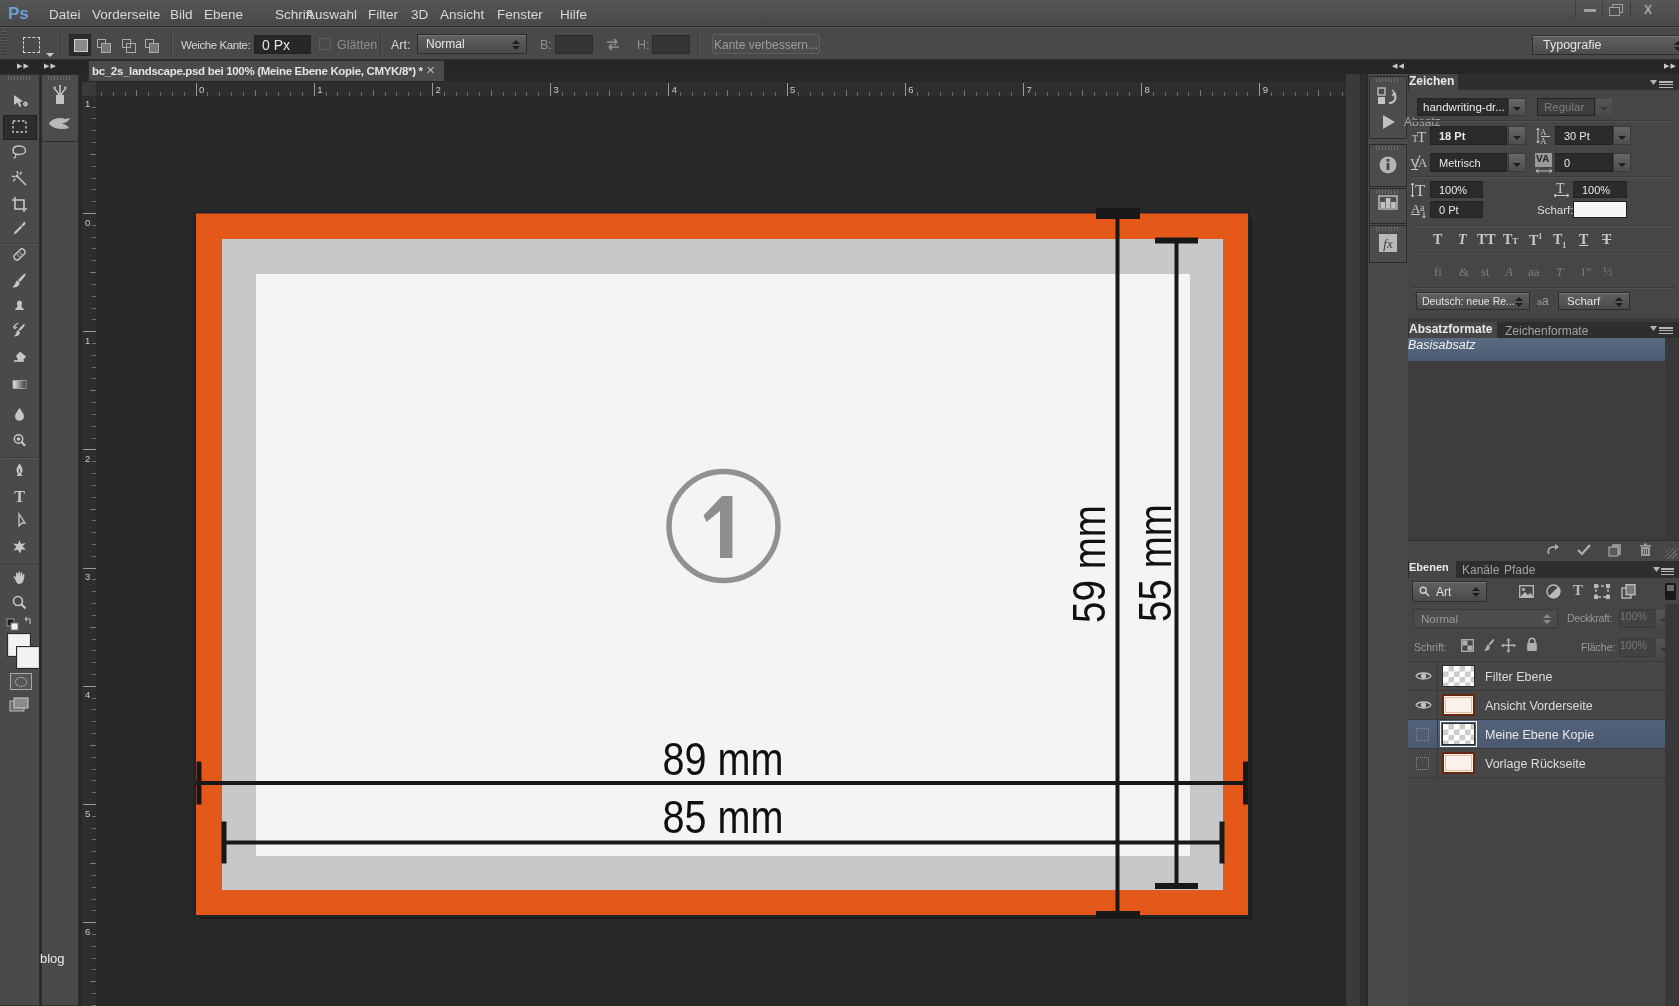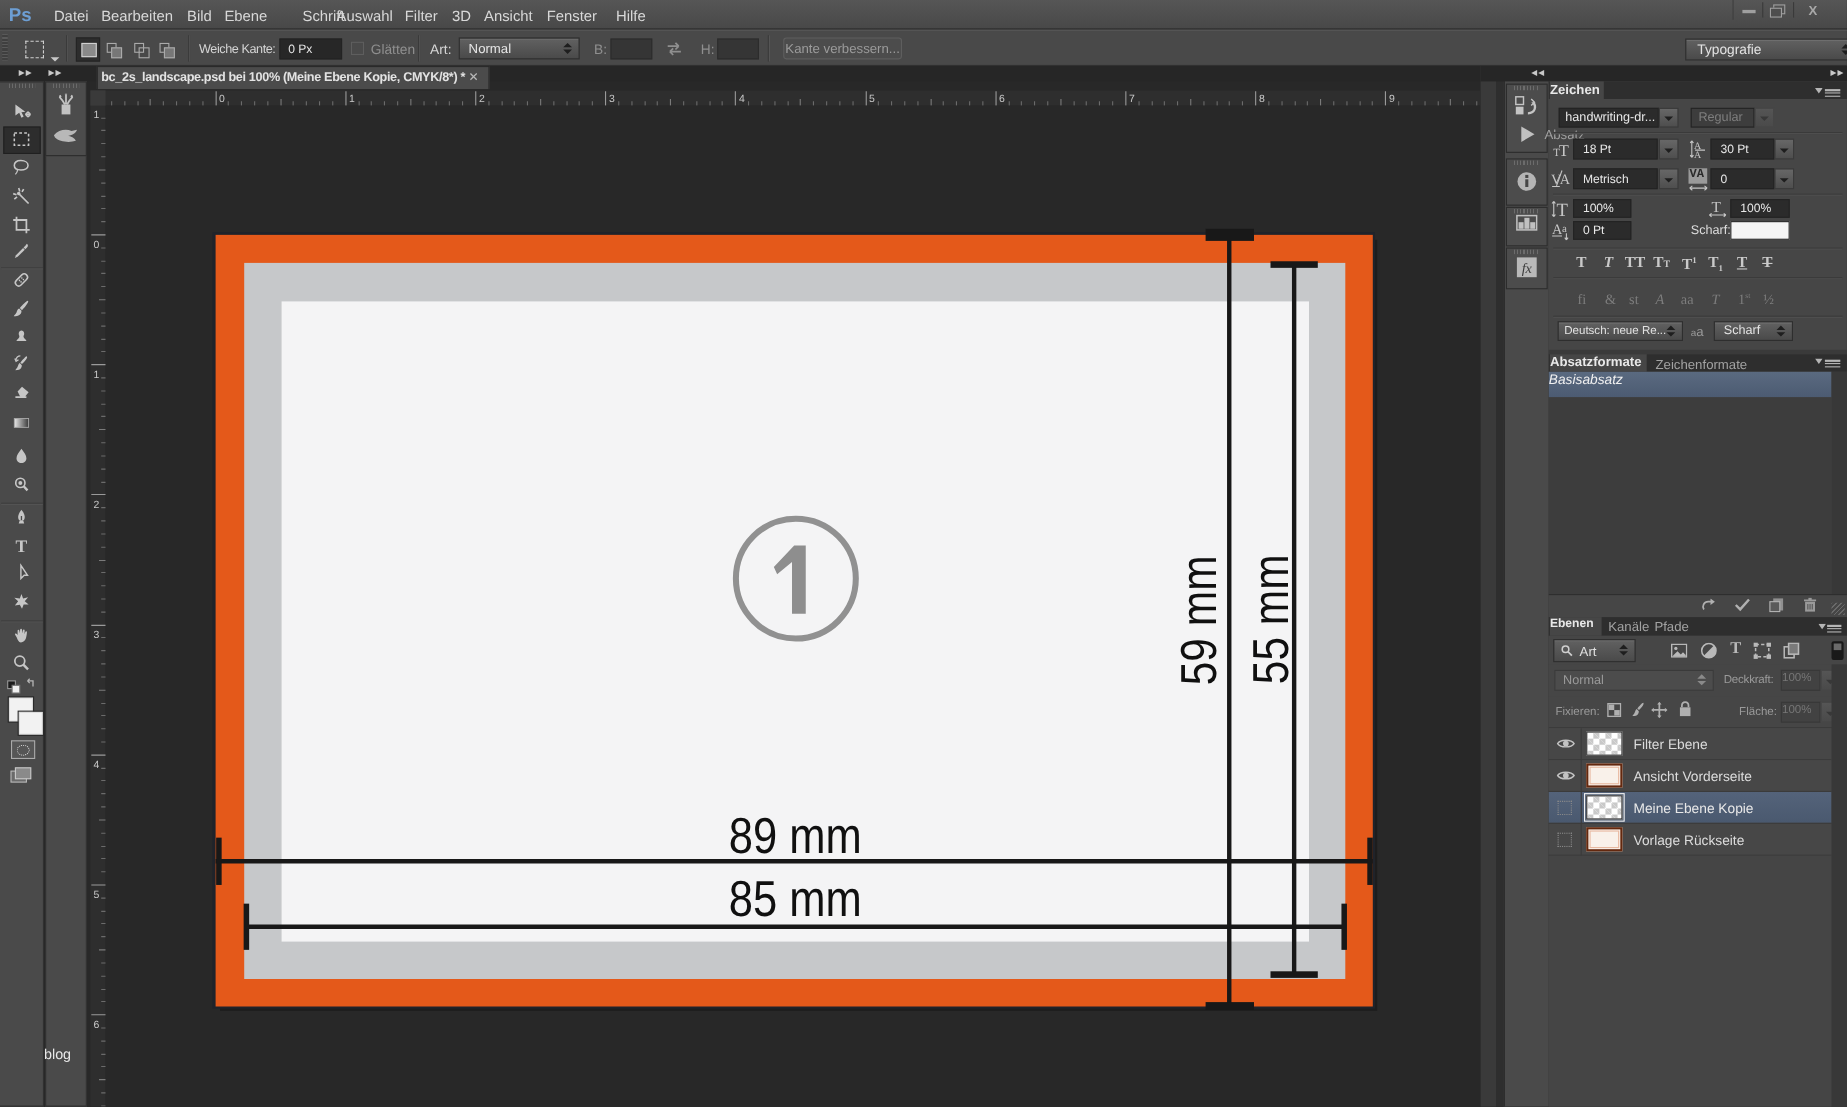--- a/index.html
+++ b/index.html
@@ -1,21 +1,21 @@
 <!DOCTYPE html>
 <html><head><meta charset="utf-8"><style>
 html,body{margin:0;padding:0;width:1679px;height:1006px;overflow:hidden;background:#282828;font-family:"Liberation Sans",sans-serif;}
 .a{position:absolute;}
 .t{white-space:nowrap;}
 svg{display:block}
 </style></head><body>
 <div class="a" style="left:0px;top:0px;width:1679px;height:27px;background:linear-gradient(#565656,#484848);border-bottom:1px solid #2f2f2f;box-sizing:border-box;"></div>
 <div class="a t" style="left:8px;top:4px;font-size:17px;color:#6d9ed3;letter-spacing:0px;"><b>Ps</b></div>
 <div class="a t" style="left:49px;top:7px;font-size:13.5px;color:#d8d8d8;">Datei</div>
-<div class="a t" style="left:92px;top:7px;font-size:13.5px;color:#d8d8d8;">Bearbeiten</div>
+<div class="a t" style="left:92px;top:7px;font-size:13.5px;color:#d8d8d8;">Vorderseite</div>
 <div class="a t" style="left:170px;top:7px;font-size:13.5px;color:#d8d8d8;">Bild</div>
 <div class="a t" style="left:204px;top:7px;font-size:13.5px;color:#d8d8d8;">Ebene</div>
 <div class="a t" style="left:255px;top:7px;font-size:13.5px;color:#d8d8d8;margin-left:20px;">Schrift</div>
 <div class="a t" style="left:306px;top:7px;font-size:13.5px;color:#d8d8d8;">Auswahl</div>
 <div class="a t" style="left:368px;top:7px;font-size:13.5px;color:#d8d8d8;">Filter</div>
 <div class="a t" style="left:411px;top:7px;font-size:13.5px;color:#d8d8d8;">3D</div>
 <div class="a t" style="left:440px;top:7px;font-size:13.5px;color:#d8d8d8;">Ansicht</div>
 <div class="a t" style="left:497px;top:7px;font-size:13.5px;color:#d8d8d8;">Fenster</div>
 <div class="a t" style="left:560px;top:7px;font-size:13.5px;color:#d8d8d8;">Hilfe</div>
 <div class="a" style="left:1575px;top:0px;width:104px;height:18px;border-left:1px solid #3e3e3e;"></div>
@@ -34,21 +34,21 @@
 <div class="a" style="left:74px;top:39px;width:12px;height:11px;border:1px solid #d0d0d0;background:#8a8a8a;"></div>
 <div class="a" style="left:97px;top:39px;width:7px;height:7px;border:1px solid #aaa;"></div>
 <div class="a" style="left:101px;top:43px;width:8px;height:8px;border:1px solid #aaa;background:#777;"></div>
 <div class="a" style="left:122px;top:39px;width:7px;height:7px;border:1px solid #aaa;"></div>
 <div class="a" style="left:126px;top:43px;width:8px;height:8px;border:1px solid #aaa;"></div>
 <div class="a" style="left:145px;top:39px;width:7px;height:7px;border:1px solid #aaa;"></div>
 <div class="a" style="left:149px;top:43px;width:8px;height:8px;border:1px solid #aaa;background:#777;"></div>
 <div class="a" style="left:171px;top:32px;width:1px;height:24px;background:#3a3a3a;border-right:1px solid #555;"></div>
 <div class="a t" style="left:181px;top:39px;font-size:11.5px;color:#d4d4d4;letter-spacing:-0.4px;">Weiche Kante:</div>
 <div class="a" style="left:254px;top:35px;width:57px;height:19px;background:#272727;border:1px solid #232323;box-sizing:border-box;">
-    <div class="t" style="position:absolute;left:7px;top:50%;transform:translateY(-50%);font-size:11px;color:#e4e4e4;white-space:nowrap">0 Px</div>
+    <div class="t" style="position:absolute;left:7px;top:50%;transform:translateY(-50%);font-size:14px;color:#e4e4e4;white-space:nowrap">0 Px</div>
   </div>
 <div class="a" style="left:319px;top:38px;width:12px;height:12px;background:#4a4a4a;border:1px solid #5e5e5e;box-sizing:border-box;"></div>
 <div class="a t" style="left:337px;top:38px;font-size:12.5px;color:#8f8f8f;">Glätten</div>
 <div class="a" style="left:380px;top:32px;width:1px;height:24px;background:#3a3a3a;border-right:1px solid #555;"></div>
 <div class="a t" style="left:391px;top:38px;font-size:12.5px;color:#d4d4d4;">Art:</div>
 <div class="a" style="left:417px;top:34px;width:110px;height:20px;background:linear-gradient(#616161,#4a4a4a);border:1px solid #2e2e2e;box-sizing:border-box;box-shadow:inset 0 1px 0 rgba(255,255,255,.12);">
     <div class="t" style="position:absolute;left:8px;top:50%;transform:translateY(-50%);font-size:12px;color:#e6e6e6;white-space:nowrap">Normal</div>
     <div style="position:absolute;right:6px;top:50%;transform:translateY(-50%)"><span style="display:inline-block;vertical-align:middle"><span style="display:block;width:0;height:0;border-left:4px solid transparent;border-right:4px solid transparent;border-bottom:4px solid #1e1e1e;margin-bottom:2px"></span><span style="display:block;width:0;height:0;border-left:4px solid transparent;border-right:4px solid transparent;border-top:4px solid #1e1e1e;"></span></span></div>
   </div>
 <div class="a t" style="left:540px;top:38px;font-size:12.5px;color:#8f8f8f;">B:</div>
@@ -477,21 +477,21 @@
 <div class="a" style="left:1508px;top:98px;width:18px;height:18px;background:linear-gradient(#676767,#4e4e4e);border:1px solid #3a3a3a;box-sizing:border-box;text-align:center;line-height:14px;"><span style="display:inline-block;width:0;height:0;border-left:4px solid transparent;border-right:4px solid transparent;border-top:4px solid #1e1e1e;"></span></div>
 <div class="a" style="left:1537px;top:98px;width:58px;height:18px;background:#3d3d3d;border:1px solid #232323;box-sizing:border-box;">
     <div class="t" style="position:absolute;left:6px;top:50%;transform:translateY(-50%);font-size:11.5px;color:#7e7e7e;white-space:nowrap">Regular</div>
   </div>
 <div class="a" style="left:1595px;top:98px;width:18px;height:18px;background:linear-gradient(#555,#4a4a4a);border:1px solid #474747;box-sizing:border-box;text-align:center;line-height:14px;"><span style="display:inline-block;width:0;height:0;border-left:4px solid transparent;border-right:4px solid transparent;border-top:4px solid #383838;"></span></div>
 <div class="a" style="left:1412px;top:120px;width:263px;height:1px;background:#3a3a3a;border-bottom:1px solid #525252;"></div>
 <svg class="a" style="left:1411px;top:128px" width="17" height="16" viewBox="0 0 17 16">
     <text x="1" y="14" font-size="10" fill="#c6c6c6" font-family="Liberation Serif">T</text>
     <text x="6" y="14" font-size="15" fill="#c6c6c6" font-family="Liberation Serif">T</text>
   </svg>
-<div class="a" style="left:1430px;top:126px;width:77px;height:19px;background:#2b2b2b;border:1px solid #232323;box-sizing:border-box;">
+<div class="a" style="left:1430px;top:126px;width:77px;height:19px;background:#2b2b2b;border:1px solid #232323;box-sizing:border-box;font-weight:bold;">
     <div class="t" style="position:absolute;left:8px;top:50%;transform:translateY(-50%);font-size:11px;color:#e8e8e8;white-space:nowrap">18 Pt</div>
   </div>
 <div class="a" style="left:1508px;top:126px;width:18px;height:19px;background:linear-gradient(#676767,#4e4e4e);border:1px solid #3a3a3a;box-sizing:border-box;text-align:center;line-height:15px;"><span style="display:inline-block;width:0;height:0;border-left:4px solid transparent;border-right:4px solid transparent;border-top:4px solid #1e1e1e;"></span></div>
 <svg class="a" style="left:1536px;top:126px" width="16" height="19" viewBox="0 0 16 19">
     <text x="4" y="9" font-size="9" fill="#c6c6c6" font-family="Liberation Serif">A</text>
     <text x="4" y="18" font-size="9" fill="#c6c6c6" font-family="Liberation Serif">A</text>
     <path d="M2 2 V17 M2 2 l-1.5 2 M2 2 l1.5 2 M2 17 l-1.5-2 M2 17 l1.5-2" stroke="#c6c6c6" stroke-width="1" fill="none"></path>
     <path d="M5 10.5 H14" stroke="#c6c6c6" stroke-width="1"></path>
   </svg>
 <div class="a" style="left:1555px;top:126px;width:58px;height:19px;background:#2b2b2b;border:1px solid #232323;box-sizing:border-box;">
@@ -656,21 +656,21 @@
 <div class="a" style="left:1413px;top:609px;width:145px;height:19px;background:#4c4c4c;border:1px solid #3a3a3a;box-sizing:border-box;">
     <div class="t" style="position:absolute;left:7px;top:50%;transform:translateY(-50%);font-size:11.5px;color:#9a9a9a">Normal</div>
     <div style="position:absolute;right:6px;top:50%;transform:translateY(-50%)"><span style="display:inline-block;vertical-align:middle"><span style="display:block;width:0;height:0;border-left:4px solid transparent;border-right:4px solid transparent;border-bottom:4px solid #8a8a8a;margin-bottom:2px"></span><span style="display:block;width:0;height:0;border-left:4px solid transparent;border-right:4px solid transparent;border-top:4px solid #8a8a8a;"></span></span></div>
   </div>
 <div class="a t" style="left:1567px;top:612px;font-size:10.5px;color:#9a9a9a;letter-spacing:-0.2px;">Deckkraft:</div>
 <div class="a" style="left:1619px;top:609px;width:36px;height:19px;background:#424242;border:1px solid #383838;box-sizing:border-box;">
     <div class="t" style="left:5px;top:4px;font-size:10.5px;color:#777;">100%</div>
   </div>
 <div class="a" style="left:1655px;top:609px;width:17px;height:19px;background:linear-gradient(#555,#4a4a4a);border:1px solid #474747;box-sizing:border-box;text-align:center;line-height:15px;"><span style="display:inline-block;width:0;height:0;border-left:4px solid transparent;border-right:4px solid transparent;border-top:4px solid #383838;"></span></div>
 <div class="a" style="left:1408px;top:633px;width:271px;height:29px;background:#464646;border-bottom:1px solid #3a3a3a;box-sizing:border-box;"></div>
-<div class="a t" style="left:1414px;top:641px;font-size:10.5px;color:#9a9a9a;">Fixieren:</div>
+<div class="a t" style="left:1414px;top:641px;font-size:10.5px;color:#9a9a9a;">Schrift:</div>
 <svg class="a" style="left:1461px;top:639px" width="13" height="13" viewBox="0 0 13 13">
 <rect x="0.7" y="0.7" width="11.6" height="11.6" fill="none" stroke="#b0b0b0" stroke-width="1.3"></rect>
 <rect x="1.5" y="1.5" width="5" height="5" fill="#b0b0b0"></rect>
     <rect x="6.5" y="6.5" width="5" height="5" fill="#b0b0b0"></rect>
   </svg>
 <svg class="a" style="left:1481px;top:638px" width="15" height="15" viewBox="0 0 15 15">
 <path d="M13 1 C14 2 11 5.5 9 7.5 L7.5 6 C9.5 4 12.2 0.3 13 1 Z" fill="#b0b0b0"></path>
 <path d="M7 6.5 C6 7 5.5 8.5 5 10 C4.5 11.5 3.5 12 3 13 C5.5 13 7.5 12.5 8.3 10.8 C9 9.5 8.8 8.5 8.8 8.5 Z" fill="#b0b0b0"></path>
   </svg>
 <svg class="a" style="left:1501px;top:638px" width="15" height="15" viewBox="0 0 15 15">

